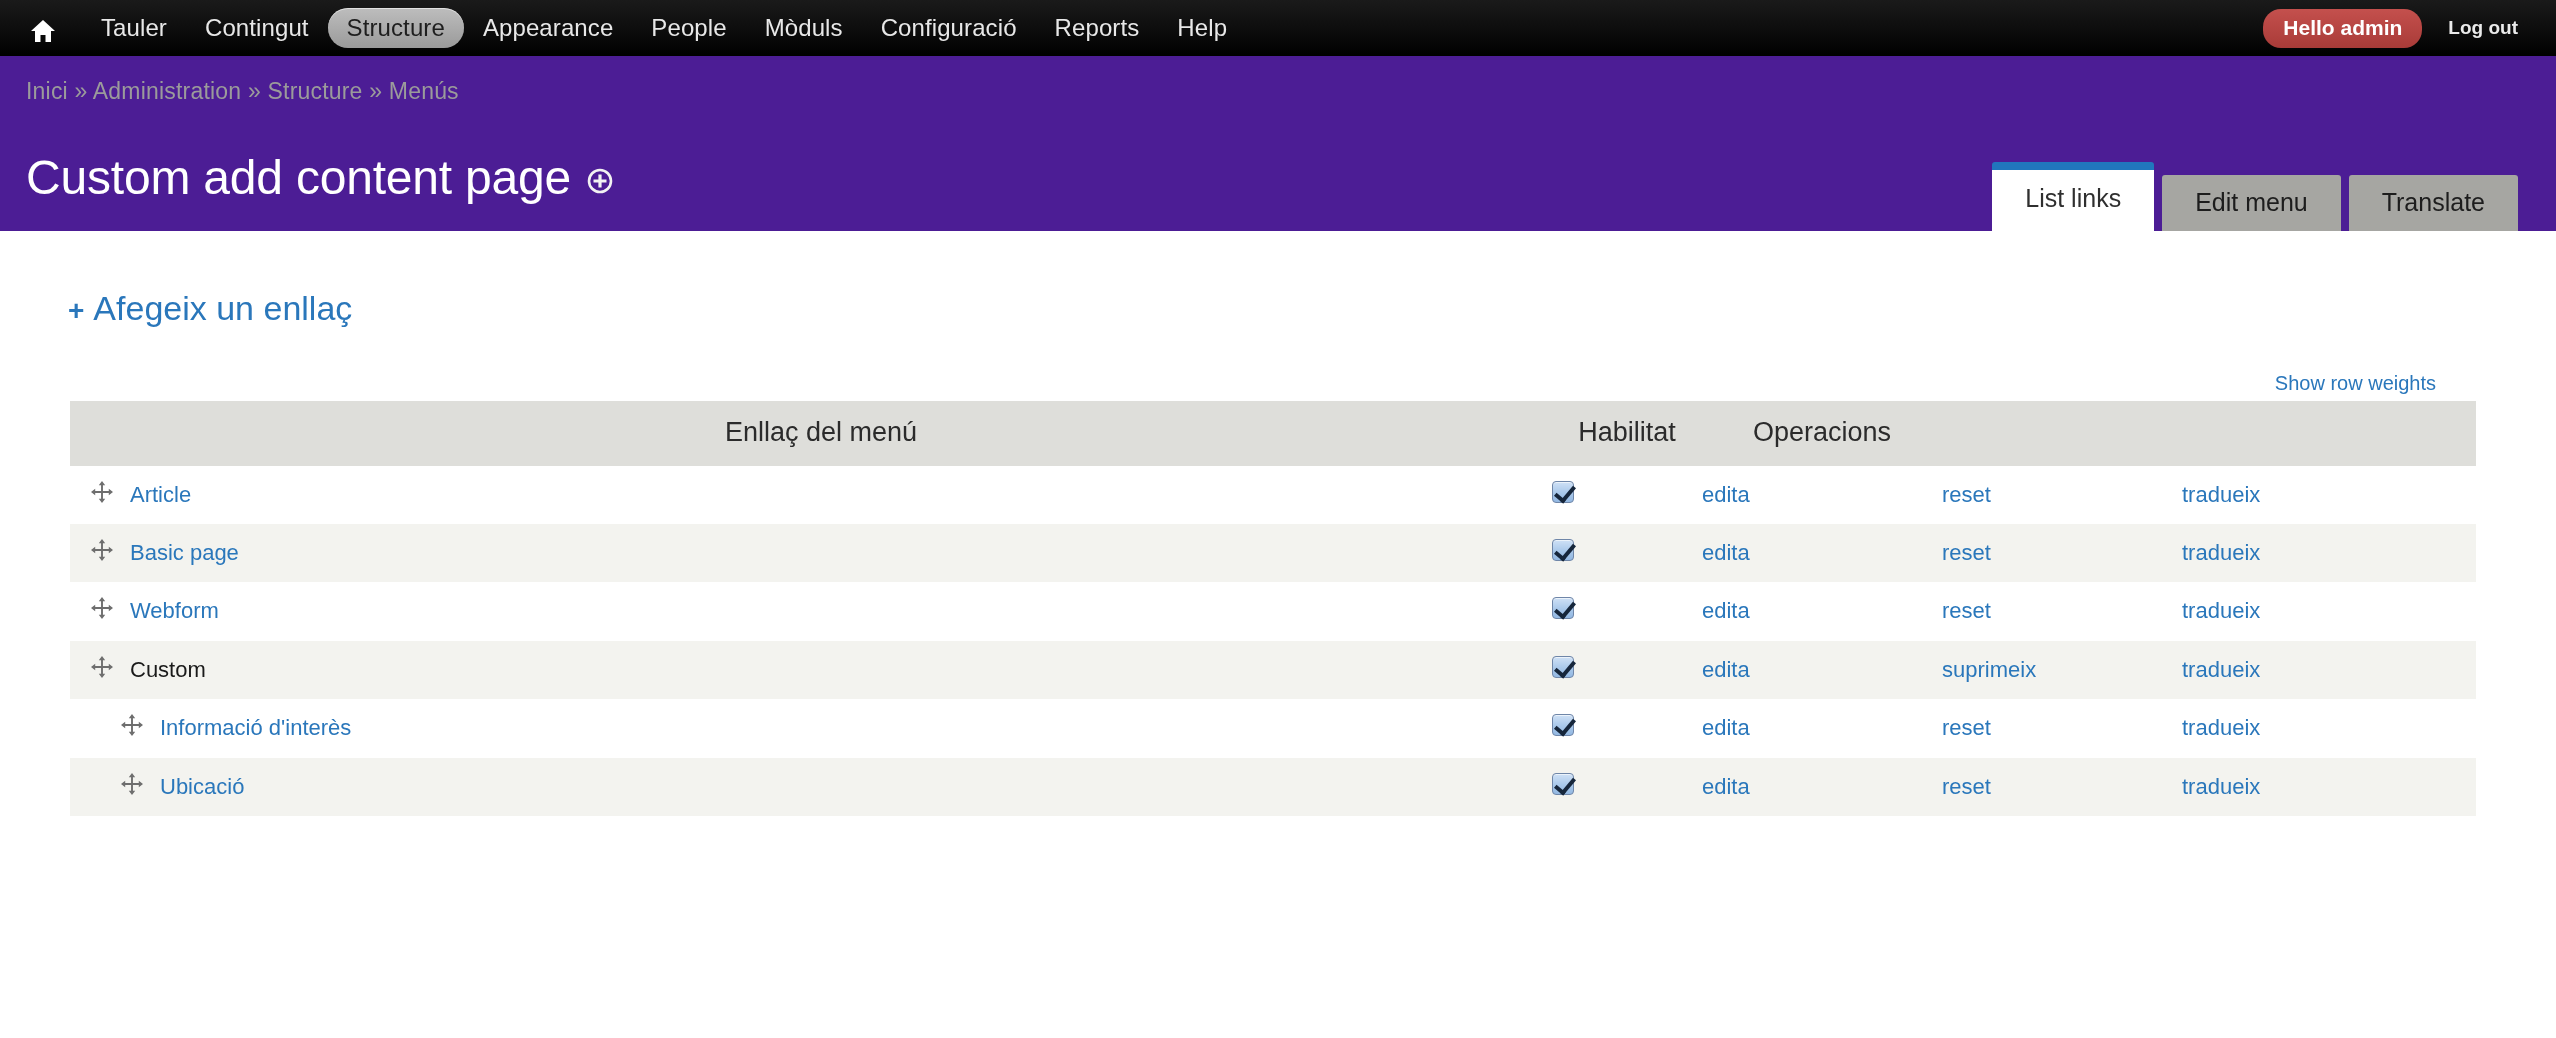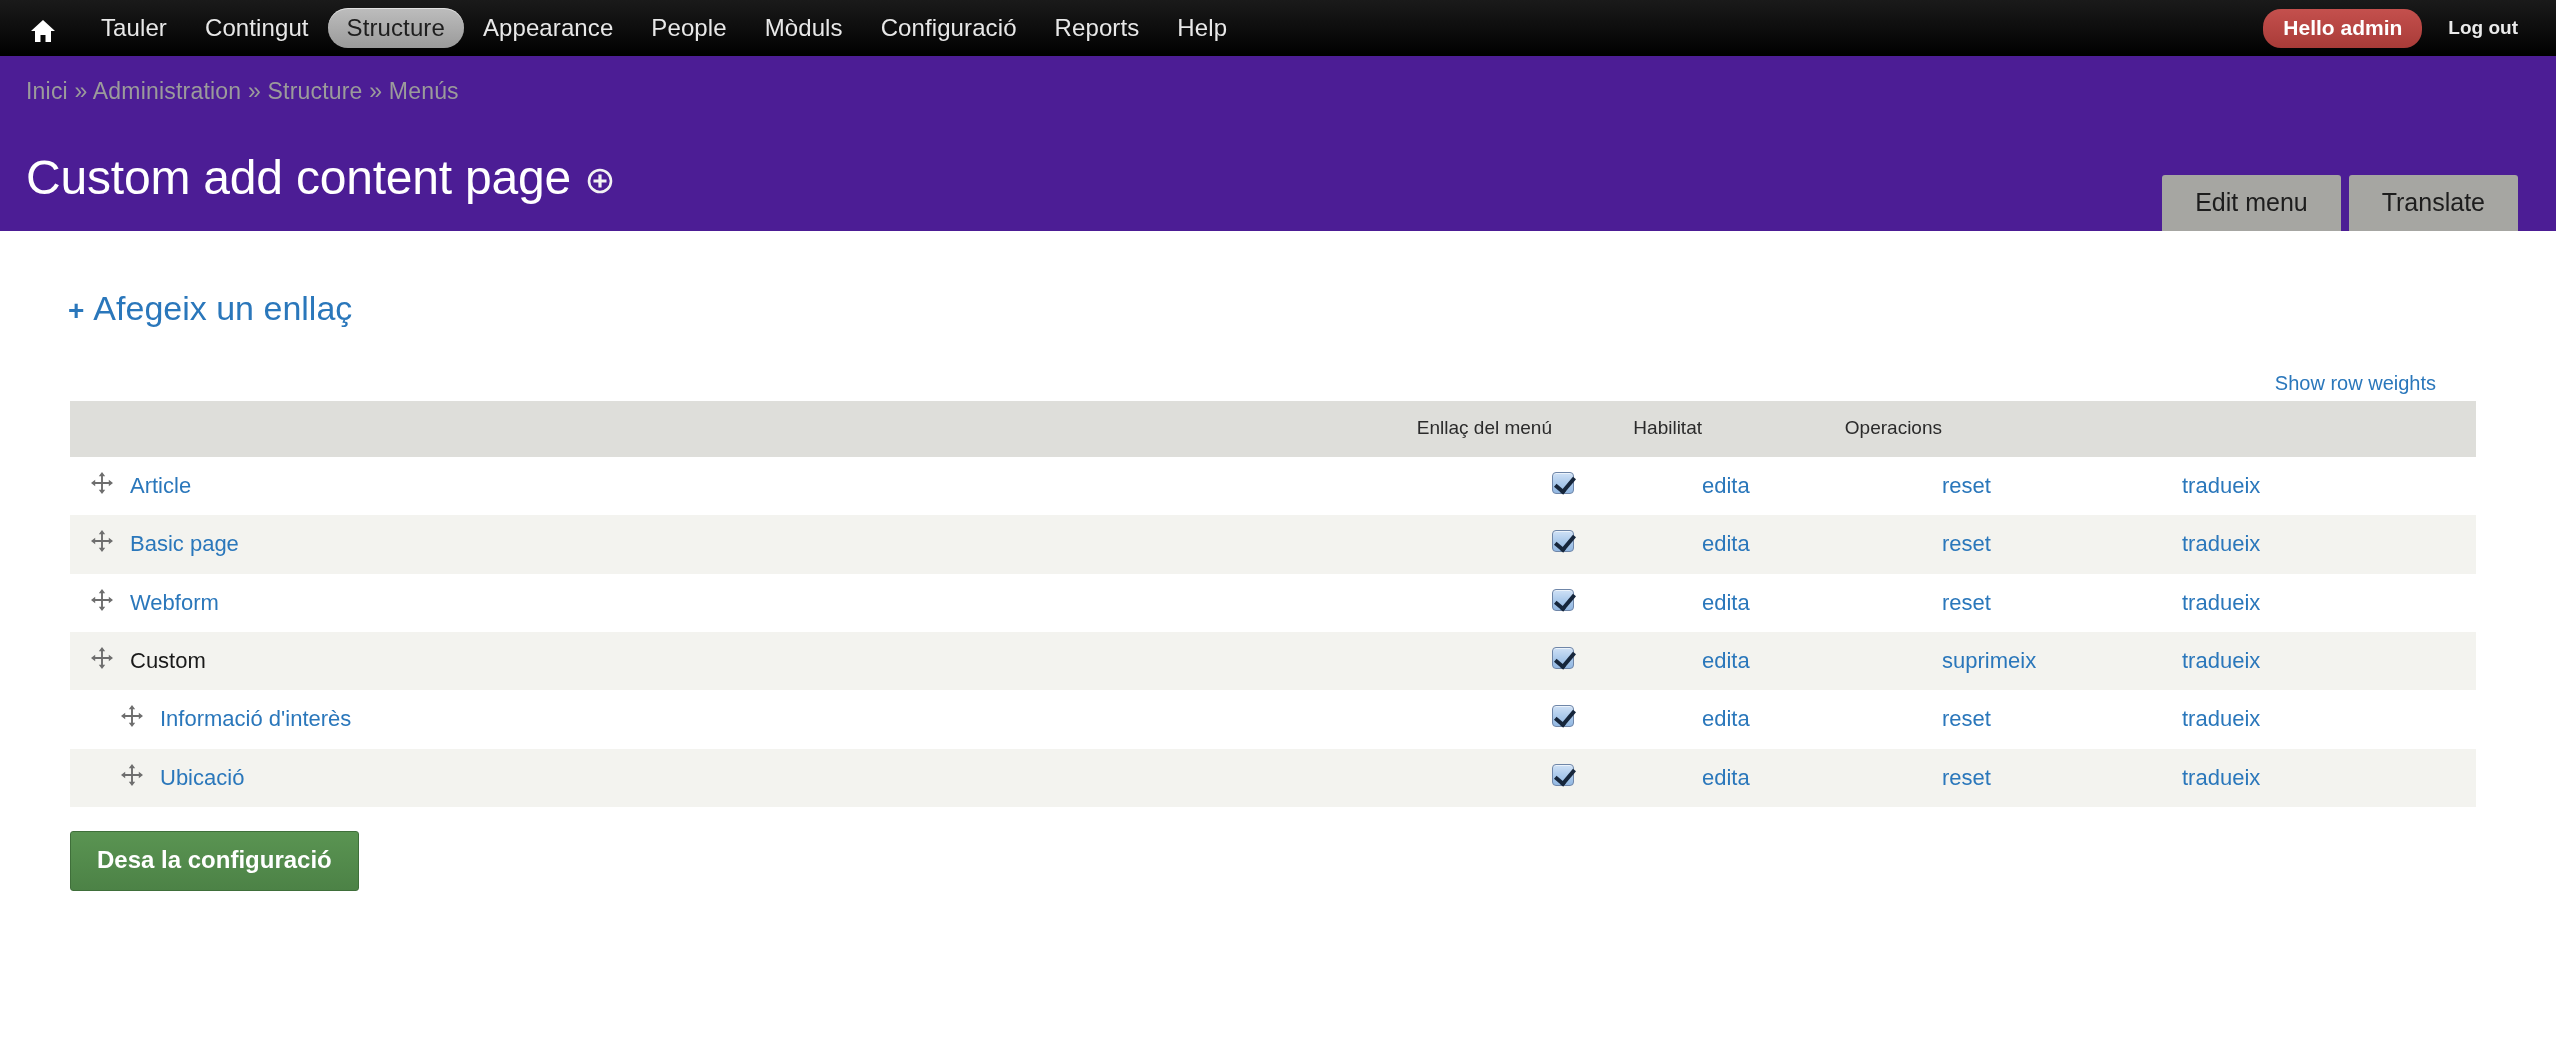--- a/index.html
+++ b/index.html
@@ -150,23 +150,23 @@
 
   table.menu-table {
     width: 2406px;
     margin-left: 44px;
     border-collapse: collapse;
     table-layout: fixed;
   }
   table.menu-table thead th {
     background: #dededa;
     color: #2b2b2b;
-    font-size: 19px;
+    font-size: 27px;
     font-weight: normal;
-    text-align: right;
+    text-align: center;
     padding: 17px 0 18px 0;
     line-height: 1.1;
   }
   .col-label  { width: 1482px; padding-left: 20px !important; }
   .col-enabled{ width: 150px; }
   .col-op1    { width: 240px; }
   .col-op2    { width: 240px; }
   .col-op3    { width: 294px; }
 
   table.menu-table tbody tr { background: #ffffff; }
@@ -251,20 +251,23 @@
     <h1 class="page-title">Custom add content page</h1>
     <span class="plus-circle">
       <svg width="26" height="26" viewBox="0 0 26 26" aria-hidden="true">
         <circle cx="13" cy="13" r="11" fill="none" stroke="#f2f2f2" stroke-width="2.6"></circle>
         <path d="M13 6.5 V19.5 M6.5 13 H19.5" stroke="#f2f2f2" stroke-width="3.2" stroke-linecap="butt"></path>
       </svg>
     </span>
   </div>
 
   <div class="tabs">
+    <div class="tab active">
+      <span>List links</span>
+    </div>
     <div class="tab">
       <span>Edit menu</span>
     </div>
     <div class="tab">
       <span>Translate</span>
     </div>
   </div>
 </div>
 
 <div class="content">
@@ -369,14 +372,13 @@
             </div>
           </td>
           <td><span class="cb"></span></td>
           <td><span class="link-text">edita</span></td>
           <td><span class="link-text">reset</span></td>
           <td><span class="link-text">tradueix</span></td>
         </tr>
       </tbody>
   </table>
 
-  <button class="save-btn">Desa la configuració</button>
 </div>
 
 </body></html>

